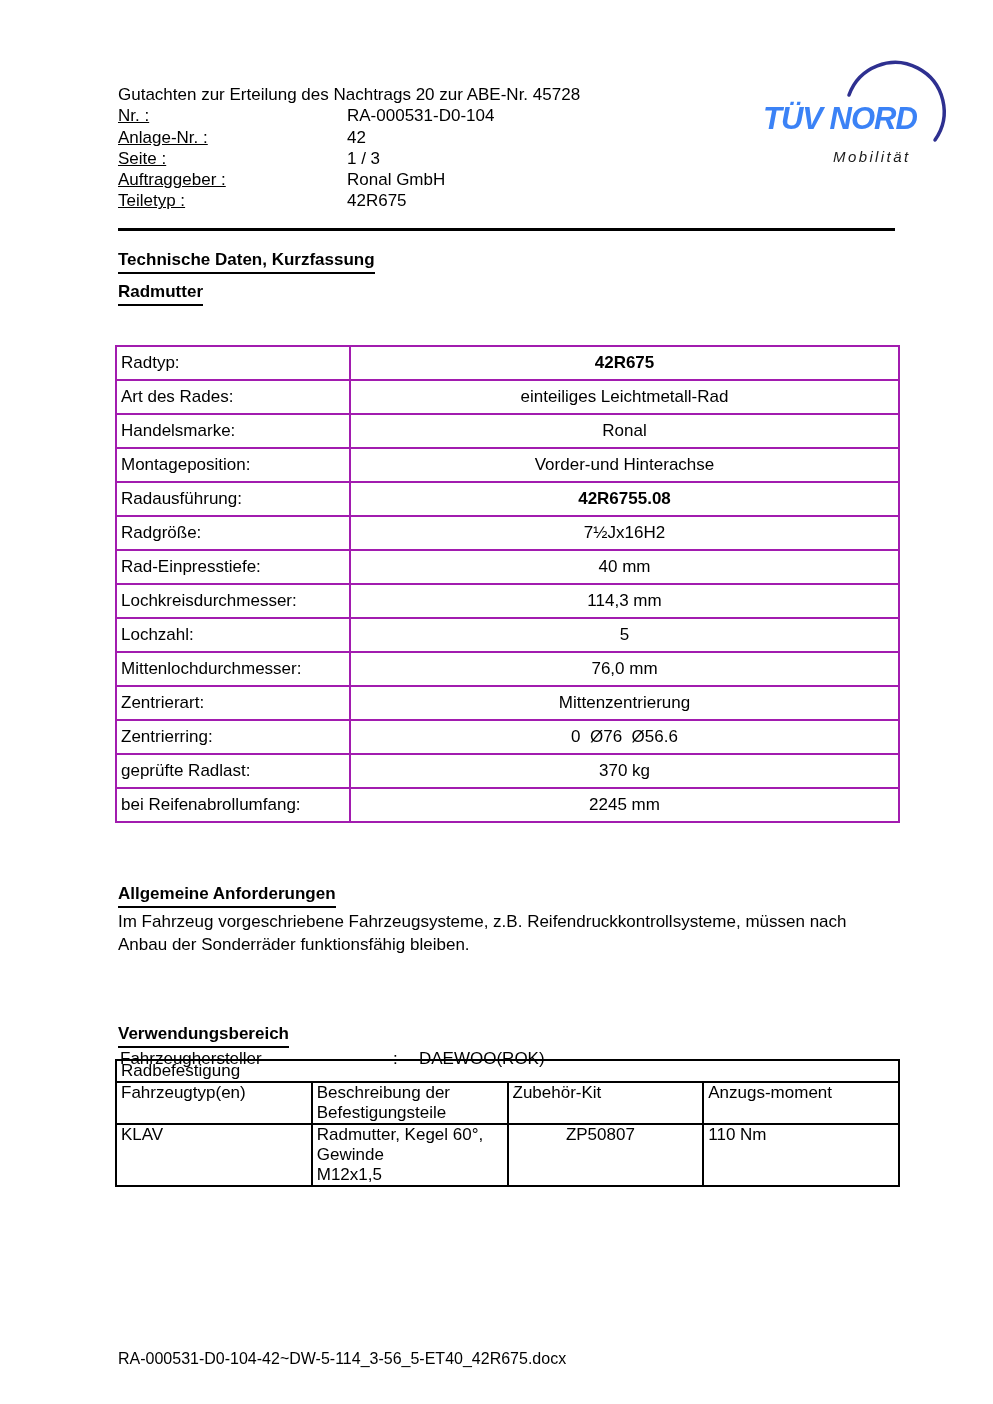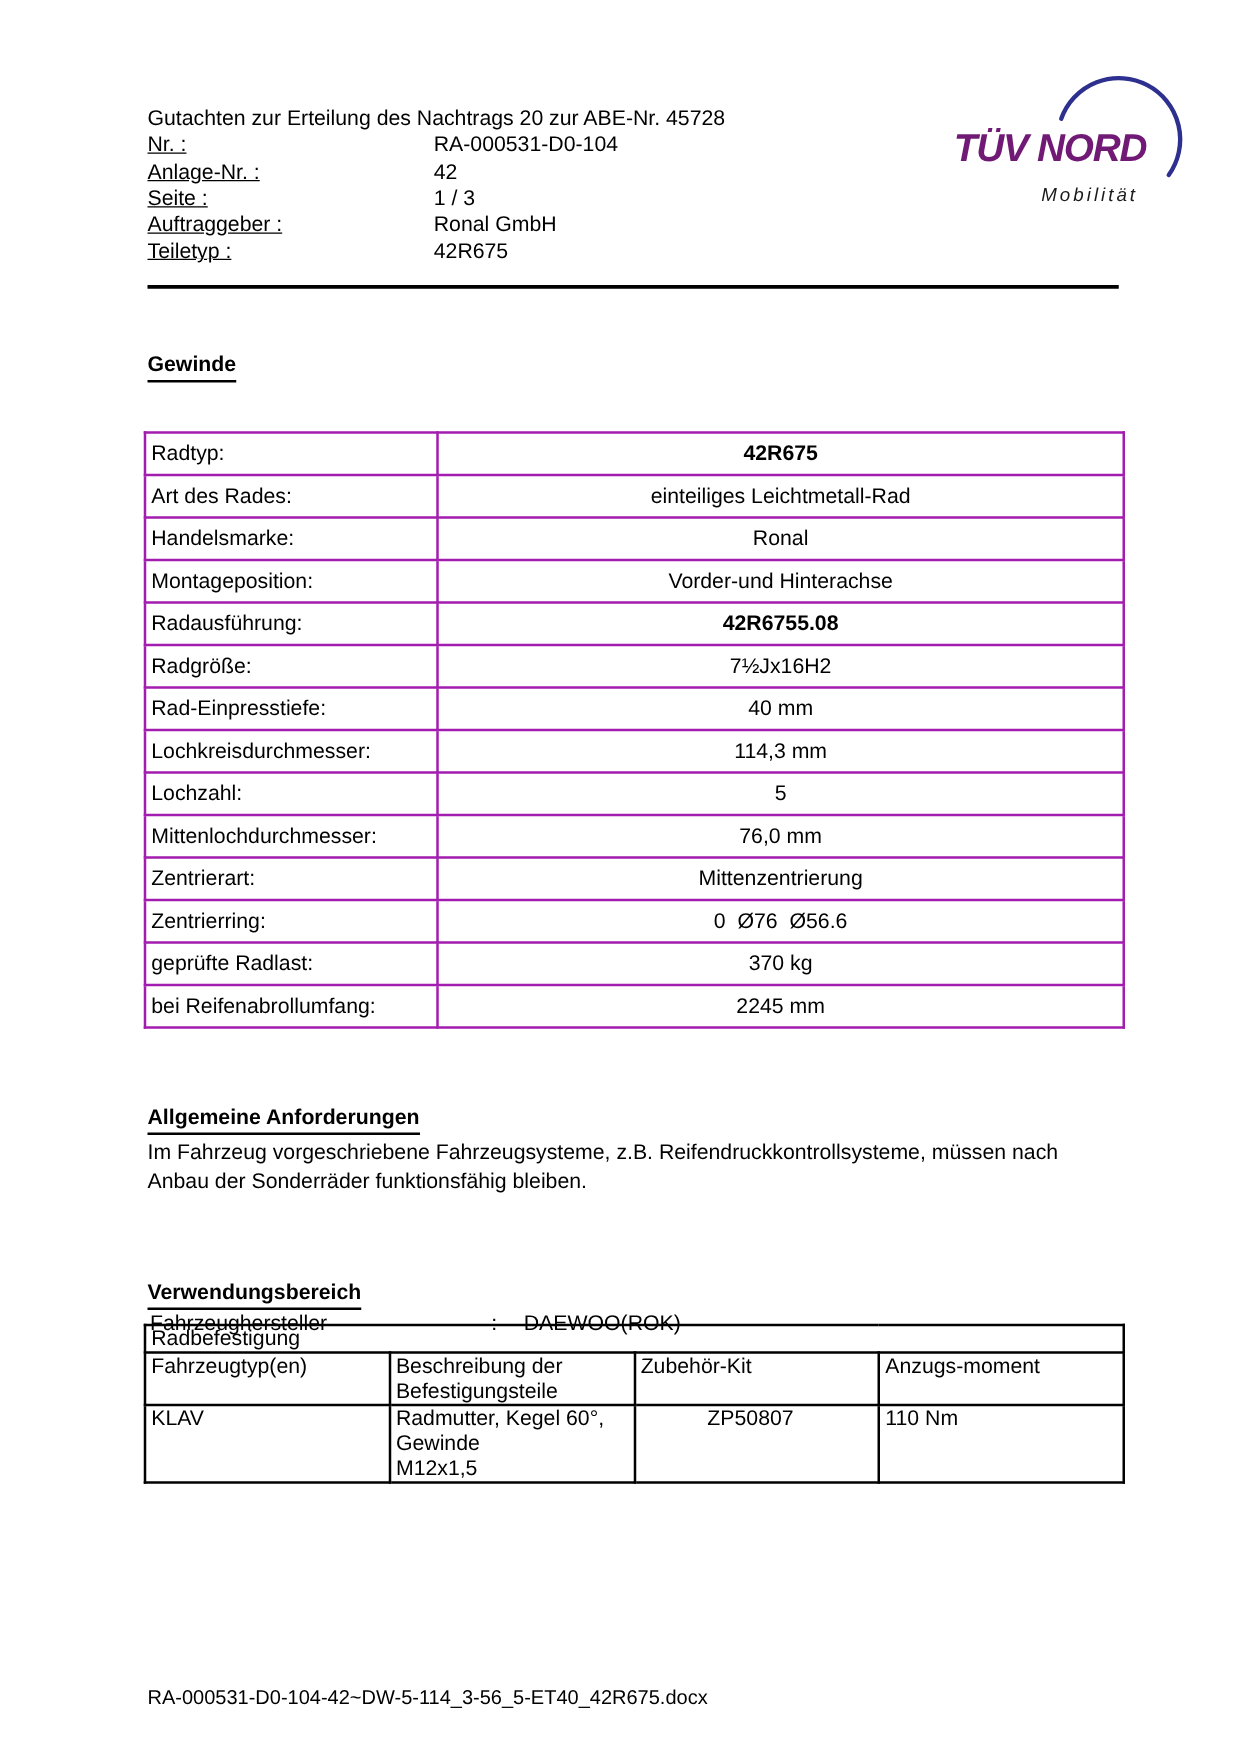--- a/index.html
+++ b/index.html
@@ -27,21 +27,21 @@
   .header-title { white-space: nowrap; }
   .header-field { white-space: nowrap; }
   .header-field .flabel { display: inline-block; width: 229px; text-decoration: underline; }
 
   
   .logo { position: absolute; left: 745px; top: 55px; width: 230px; height: 125px; }
   .logo svg { position: absolute; left: 0; top: 0; }
   .logo .brand {
     position: absolute; left: 18px; top: 46px;
     font-size: 31px; font-weight: bold; font-style: italic;
-    letter-spacing: -1px; color: #701a75; white-space: nowrap;
+    letter-spacing: -1px; color: #3b82f6; white-space: nowrap;
   }
   .logo .tagline {
     position: absolute; left: 88px; top: 93px;
     font-size: 15px; font-style: italic; letter-spacing: 2.4px;
     color: #1b1b1b; white-space: nowrap;
   }
 
   
   .rule { position: absolute; left: 118px; top: 228px; width: 777px; height: 3px; background: #000; }
 
@@ -129,21 +129,22 @@
   <div class="logo">
     <svg width="230" height="125" viewBox="0 0 230 125">
       <path d="M 104 40 A 49 49 0 1 1 190 85" fill="none" stroke="#2e3090" stroke-width="3.5" stroke-linecap="round"></path>
     </svg>
     <div class="brand">TÜV NORD</div>
     <div class="tagline">Mobilität</div>
   </div>
 
   <div class="rule"></div>
 
-  <div class="h-underline h-rad">Gewinde</div>
+  <div class="h-underline h-tech">Technische Daten, Kurzfassung</div>
+  <div class="h-underline h-rad">Radmutter</div>
 
   <table class="rad-table">
     <tbody>
       <tr>
           <td class="lbl">Radtyp:</td>
           <td class="val bold">42R675</td>
         </tr>
       <tr>
           <td class="lbl">Art des Rades:</td>
           <td class="val">einteiliges Leichtmetall-Rad</td>

